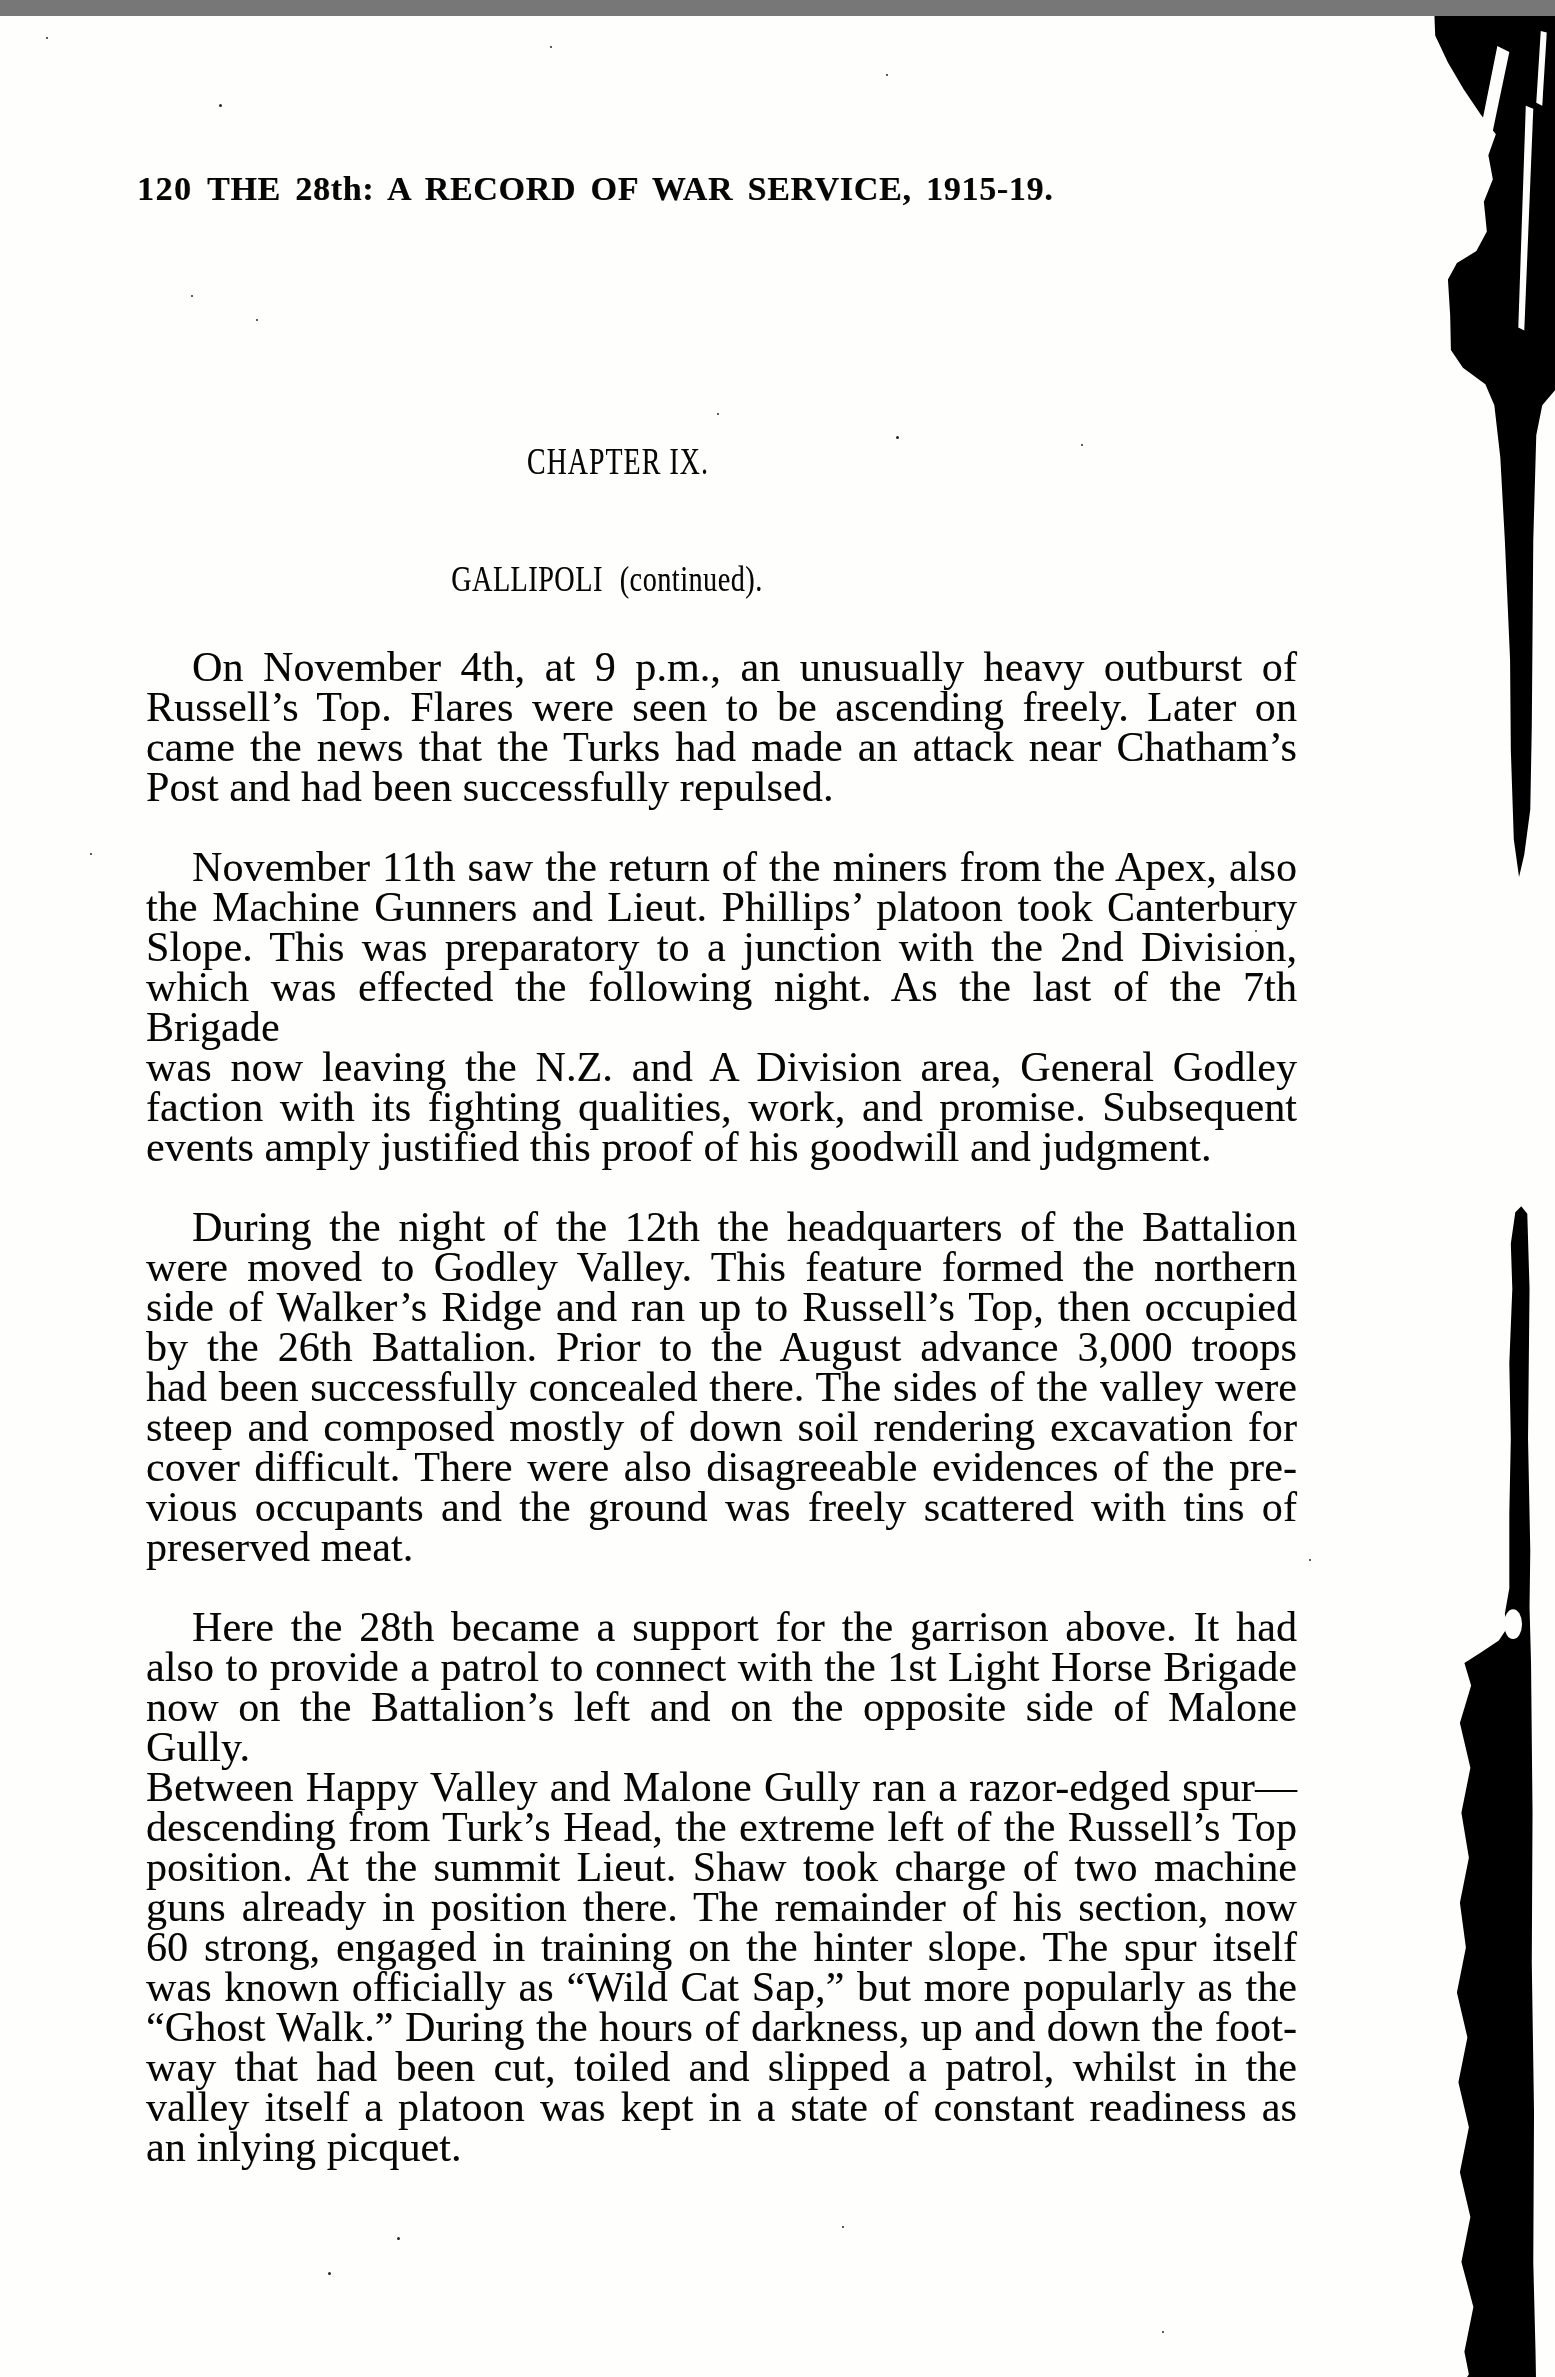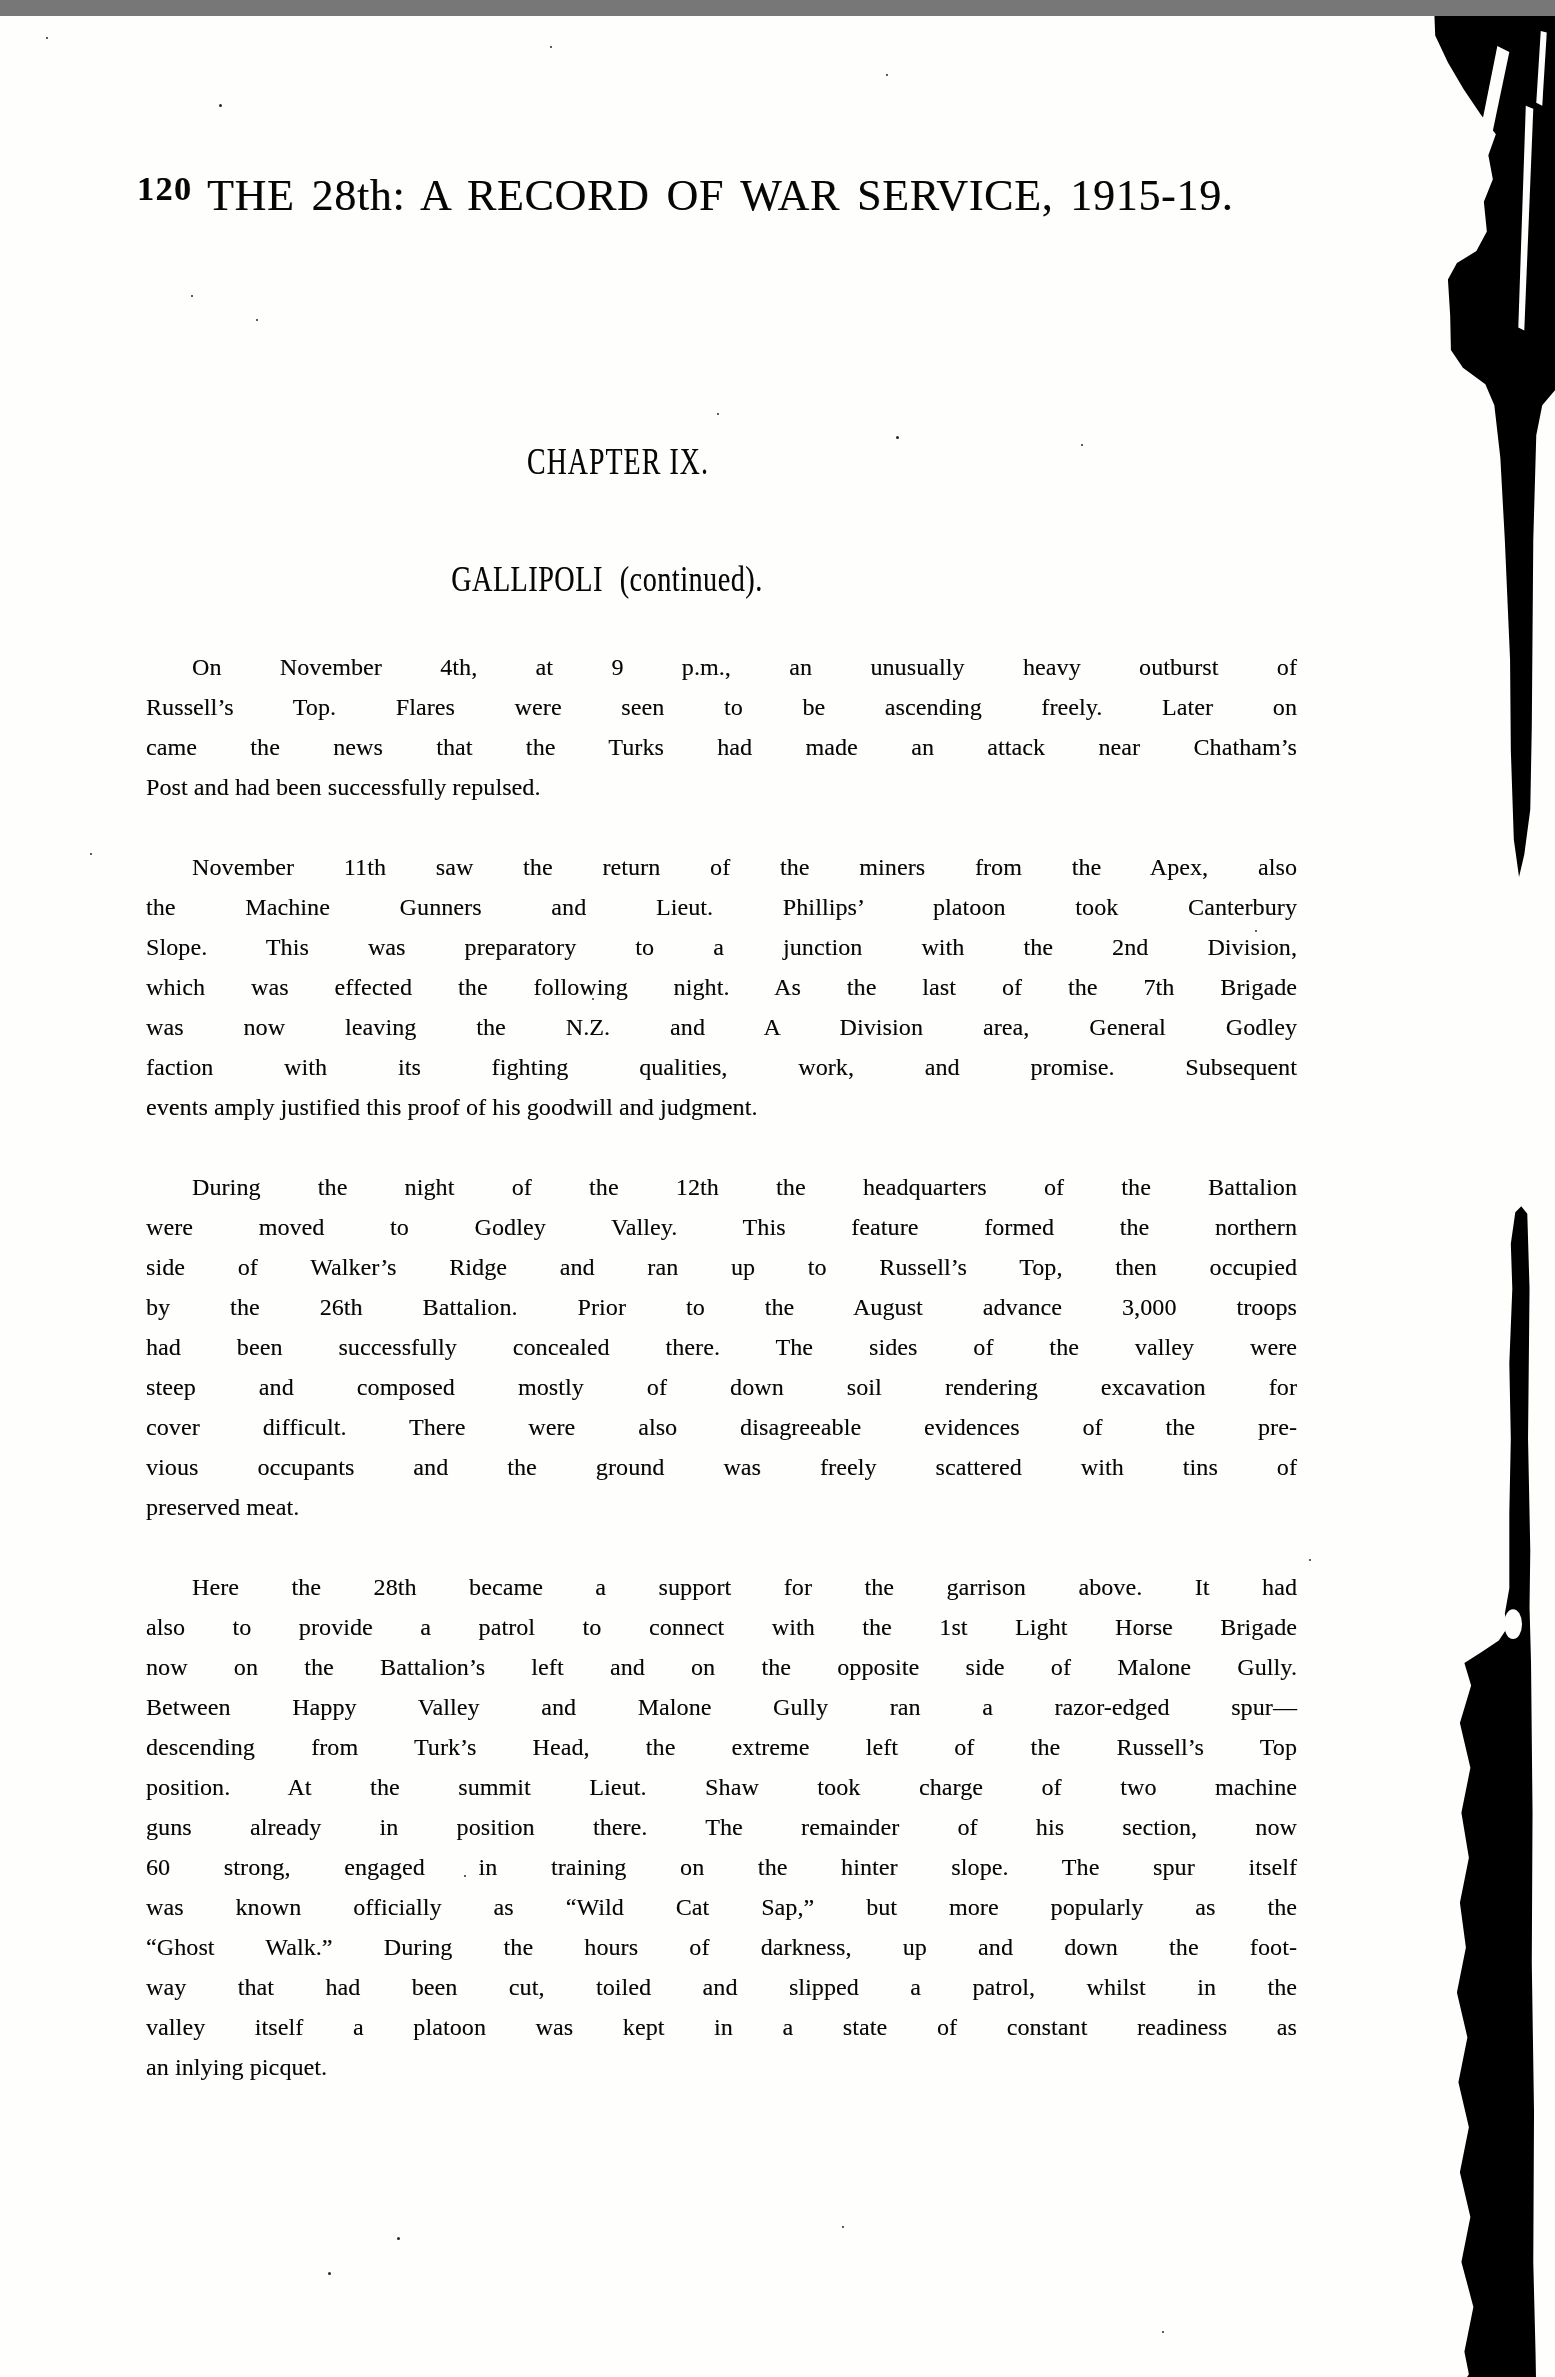--- a/index.html
+++ b/index.html
@@ -14,42 +14,42 @@
   }
   
   .running-header { position:absolute; top:154px; left:0; width:1555px; height:45px; }
   .page-number {
     position:absolute; left:137px; top:0;
     font-size:34px; font-weight:bold; letter-spacing:1.5px;
     text-shadow:0.4px 0.3px 0 rgba(0,0,0,.45);
   }
   .running-title {
     position:absolute; left:207px; top:0;
-    font-size:44px; font-weight:normal;
+    font-size:34px; font-weight:bold;
     word-spacing:5.2px; letter-spacing:0.7px;
     text-shadow:0.4px 0.3px 0 rgba(0,0,0,.45);
     white-space:nowrap;
   }
   
   .chapter-heading {
     position:absolute; top:424px; left:618px;
     transform:translateX(-50%) scaleX(.75);
     font-size:37px; letter-spacing:1.5px; white-space:nowrap;
     text-shadow:0.3px 0.2px 0 rgba(0,0,0,.4);
   }
   .chapter-subheading {
     position:absolute; top:542px; left:607px;
     transform:translateX(-50%) scaleX(.78);
     font-size:36px; letter-spacing:0.7px; word-spacing:12px; white-space:nowrap;
     text-shadow:0.3px 0.2px 0 rgba(0,0,0,.4);
   }
   
   .body-text {
     position:absolute; left:146px; top:631px; width:1151px;
-    font-size:24px; line-height:40px; letter-spacing:0.1px;
+    font-size:42px; line-height:40px; letter-spacing:0.1px;
     text-shadow:0.3px 0.2px 0 rgba(0,0,0,.35);
   }
   .paragraph { margin:0 0 40px 0; }
   .paragraph:last-child { margin-bottom:0; }
   .line { text-align:justify; text-align-last:justify; }
   .line.first { text-indent:46px; }
   .line.last  { text-align-last:left; }
   
   .speck { position:absolute; background:#000; border-radius:50%; opacity:.85; }
   .artifacts { position:absolute; top:0; left:0; pointer-events:none; }

